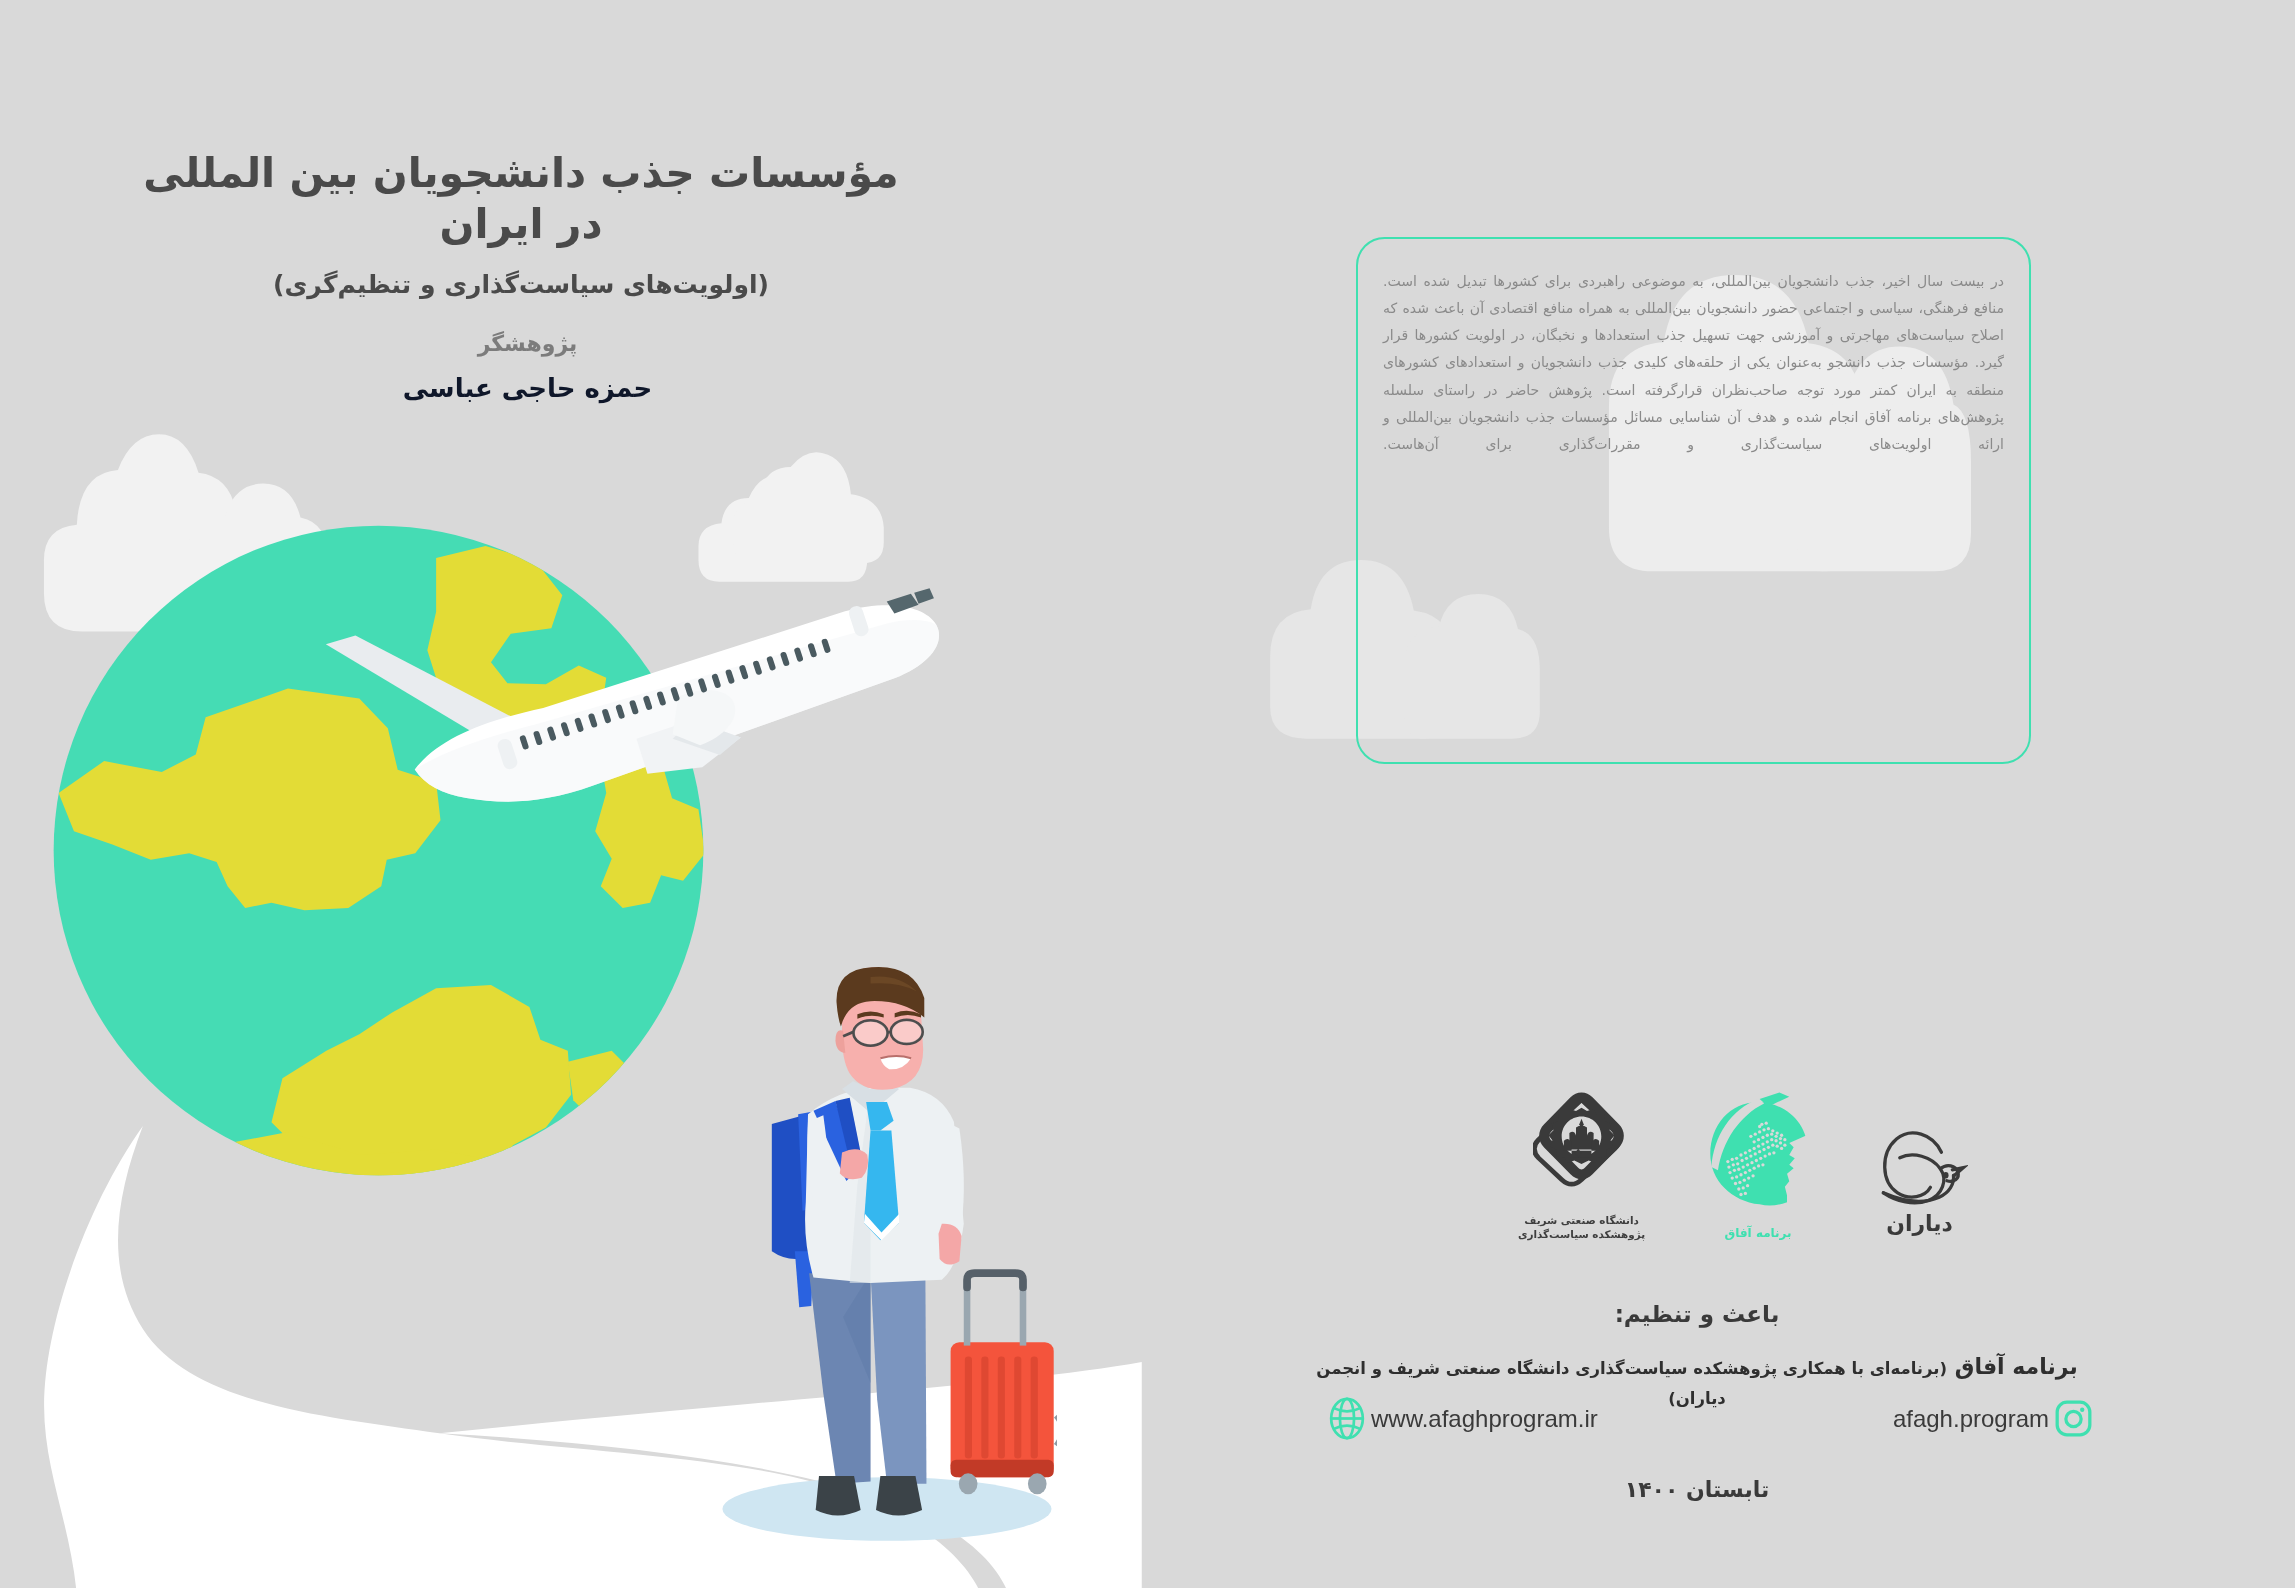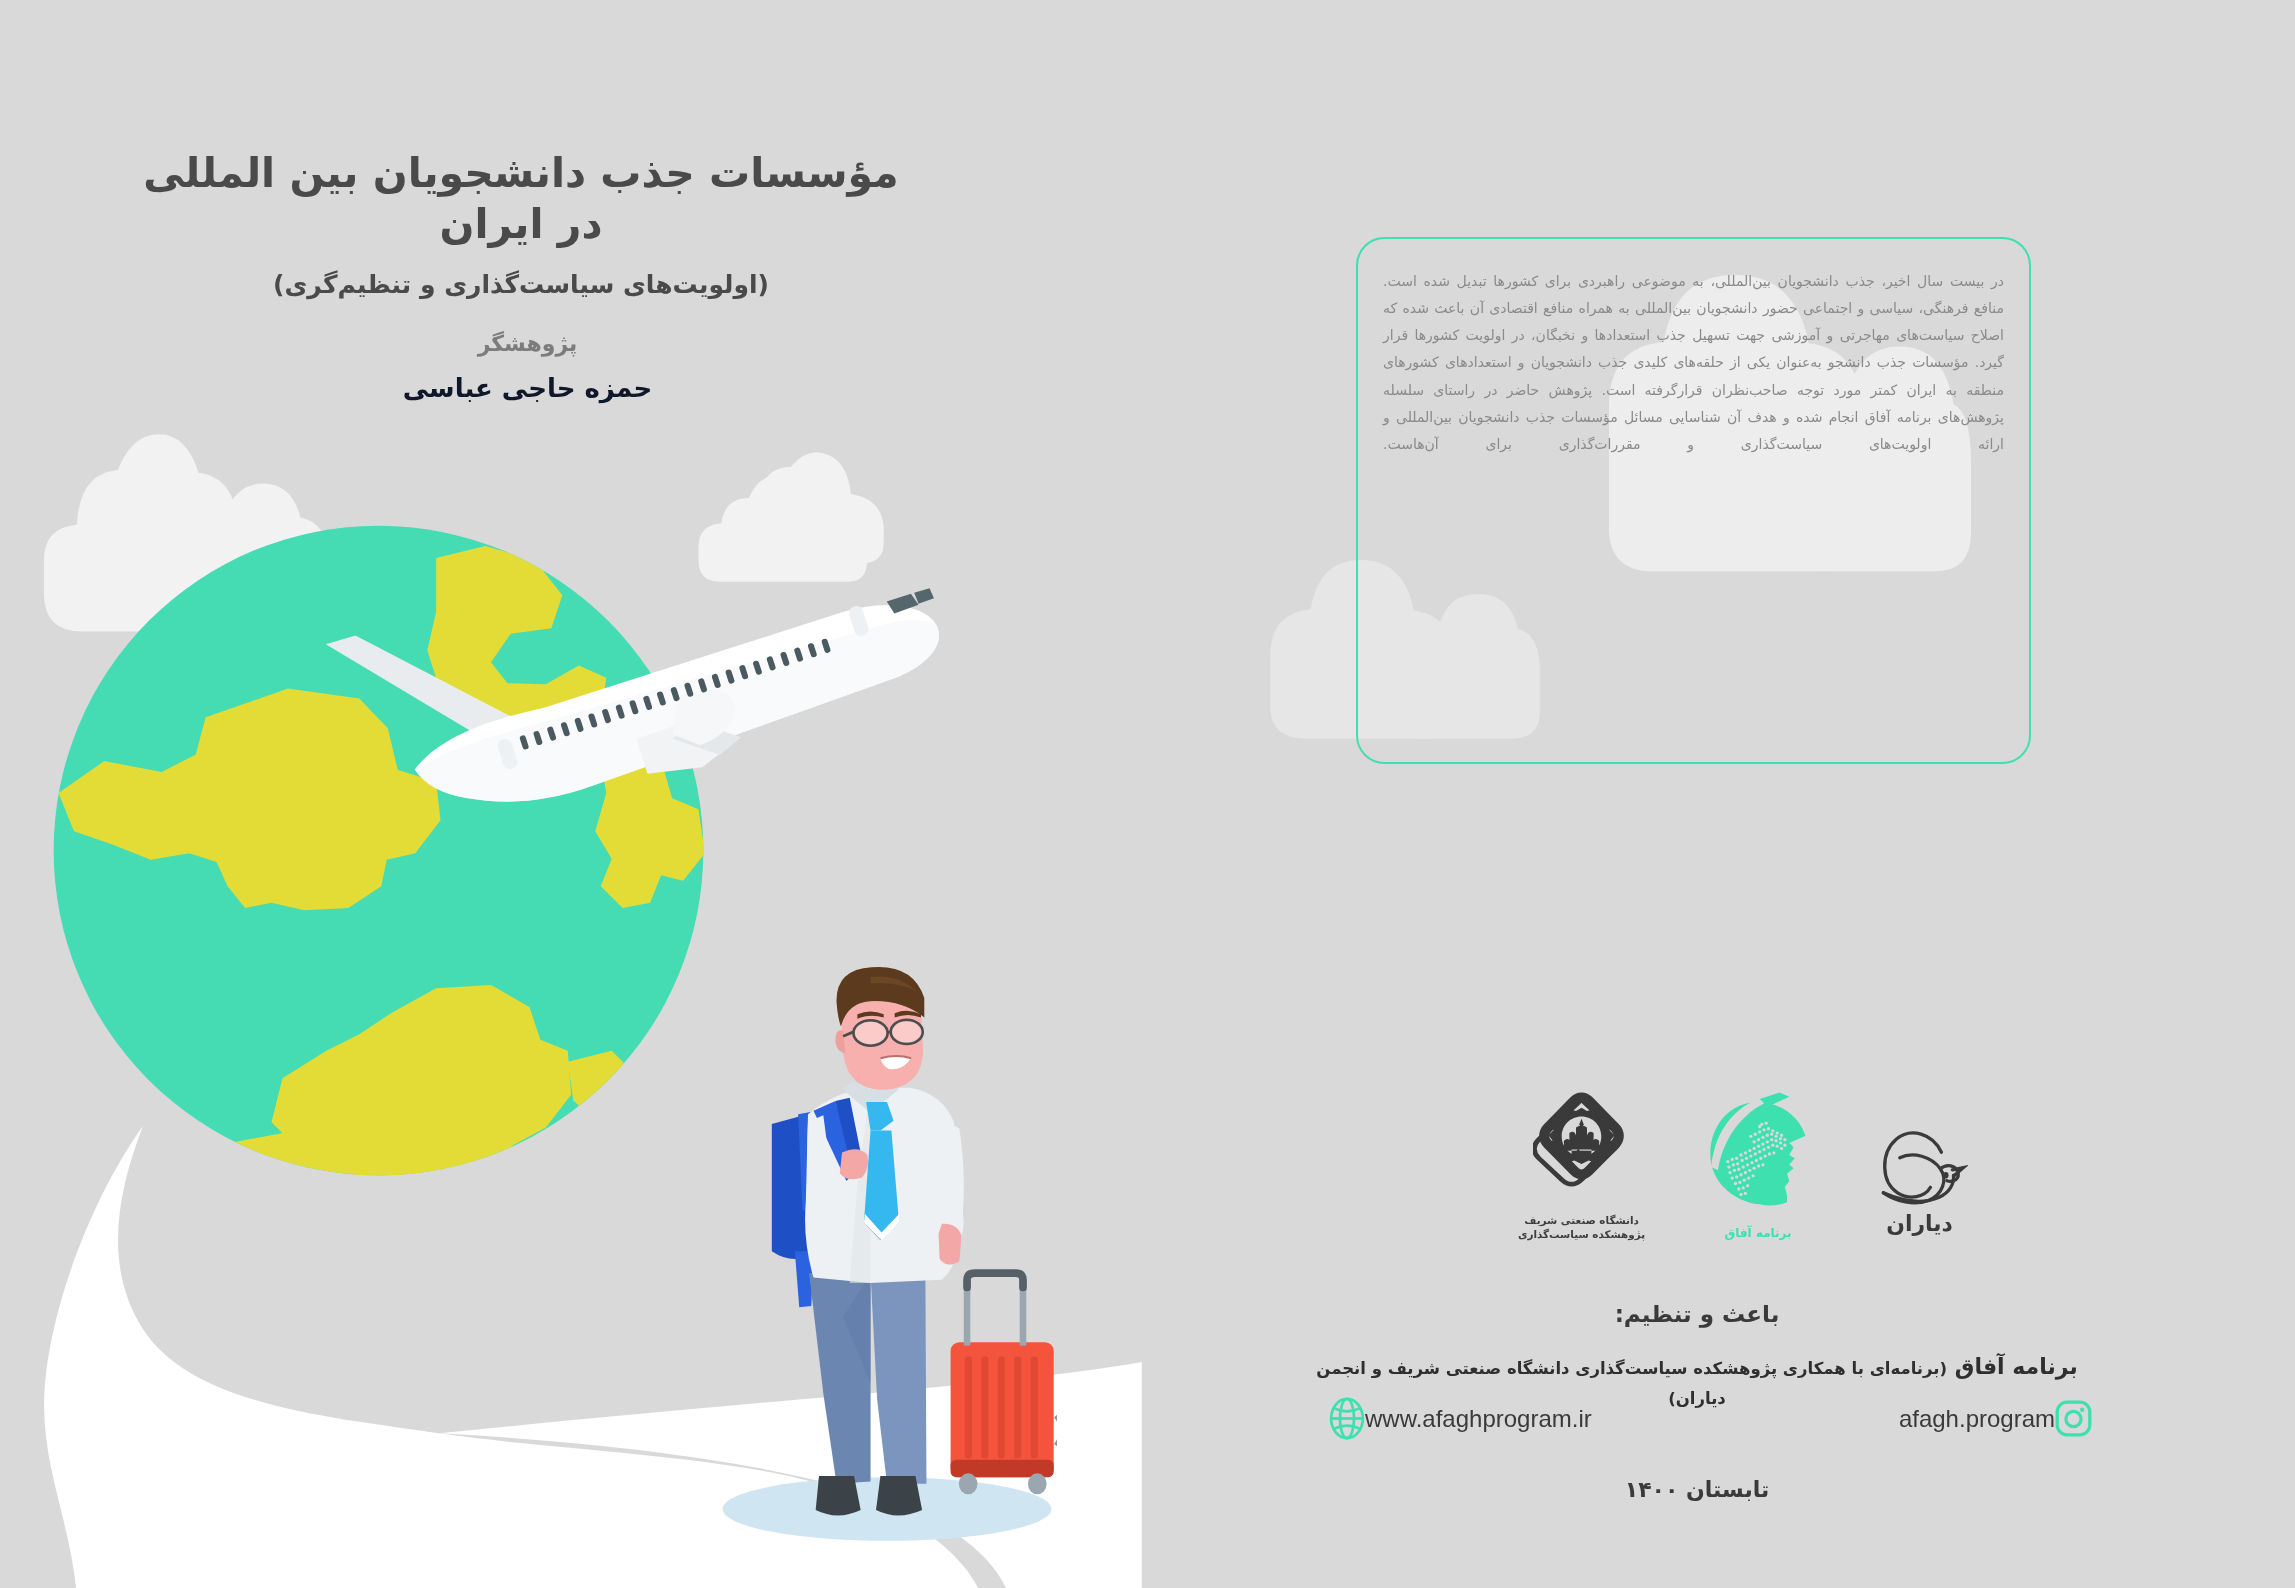--- a/index.html
+++ b/index.html
@@ -56,21 +56,21 @@
   .cap-afagh{font-size:12px;color:#3fe0b0;font-weight:bold;letter-spacing:0.5px;}
 
   
   .credits{position:absolute;left:1307px;top:1301px;width:780px;text-align:center;direction:rtl;}
   .credits-head{font-size:23px;font-weight:bold;color:#3a3a3a;margin:0;}
   .credits-line{font-size:22px;font-weight:bold;color:#2f2f2f;margin:25px 0 0 0;line-height:1.35;}
   .credits-line .small{font-size:16.5px;font-weight:bold;}
 
   .contact-row{position:absolute;left:1329px;top:1397px;width:763px;
                display:flex;align-items:center;justify-content:space-between;direction:ltr;}
-  .contact{display:flex;align-items:center;gap:0;}
+  .contact{display:flex;align-items:center;gap:6px;}
   .contact .txt{font-size:24px;color:#3a3a3a;font-family:"Liberation Sans",sans-serif;}
 
   .date-line{position:absolute;left:1307px;top:1477px;width:780px;text-align:center;direction:rtl;
              font-size:22px;font-weight:bold;color:#3a3a3a;}
 </style>
 </head>
 <body>
 
 <div class="page">
 

